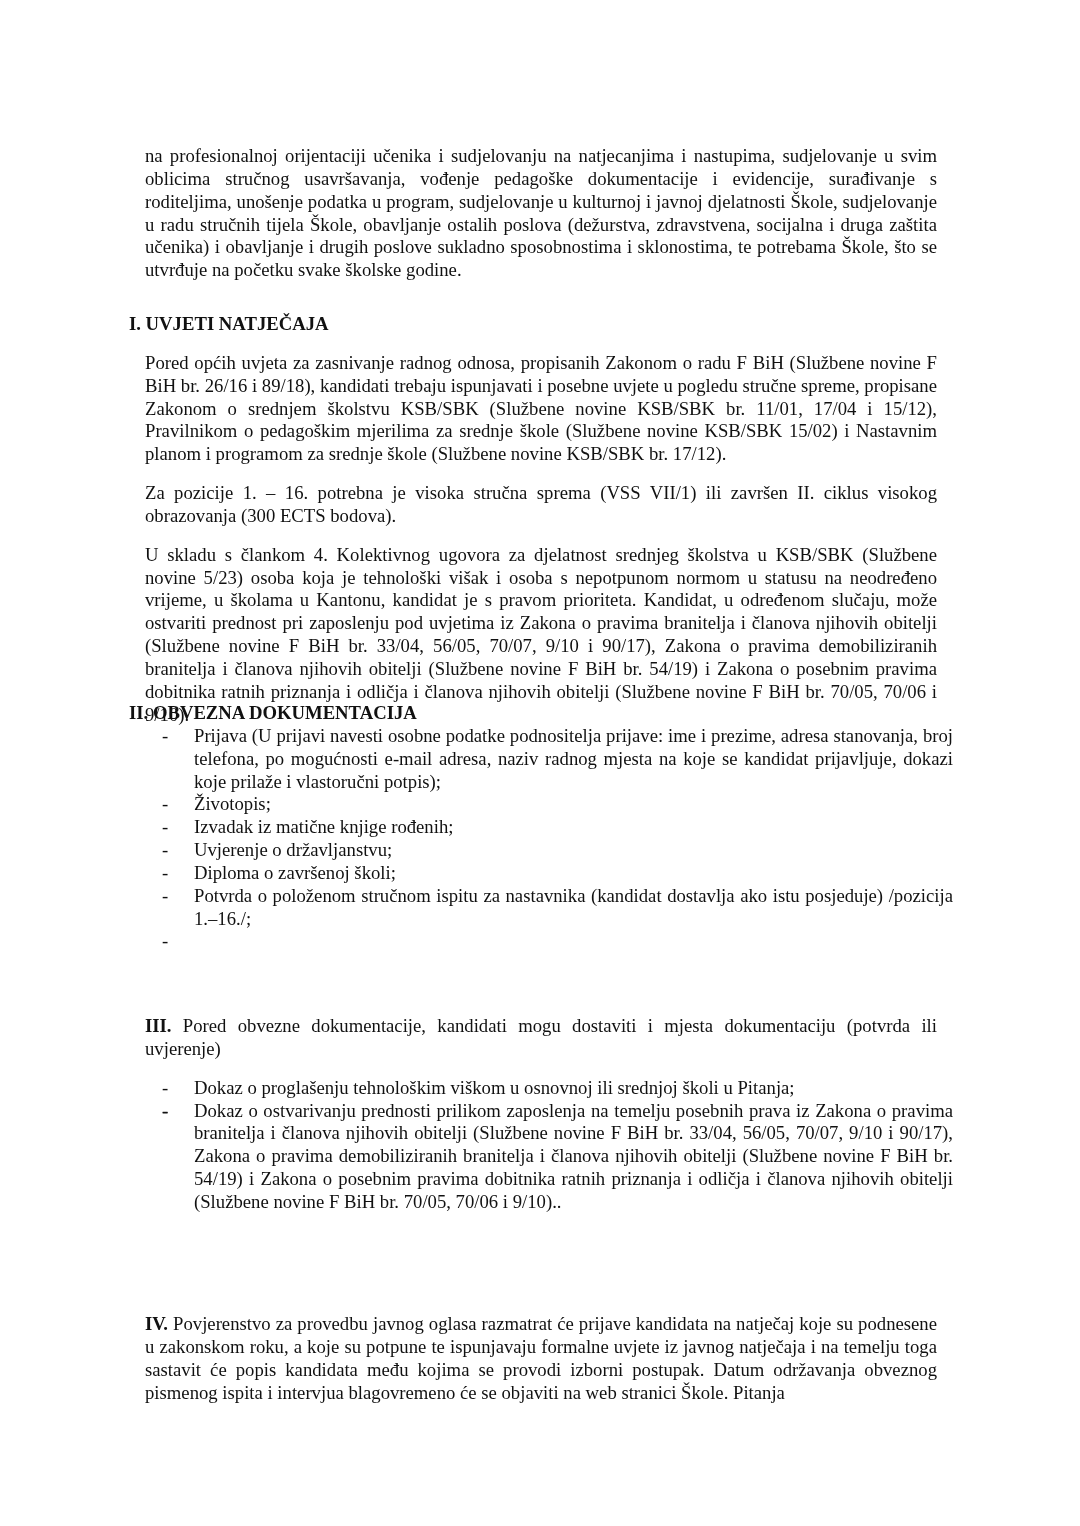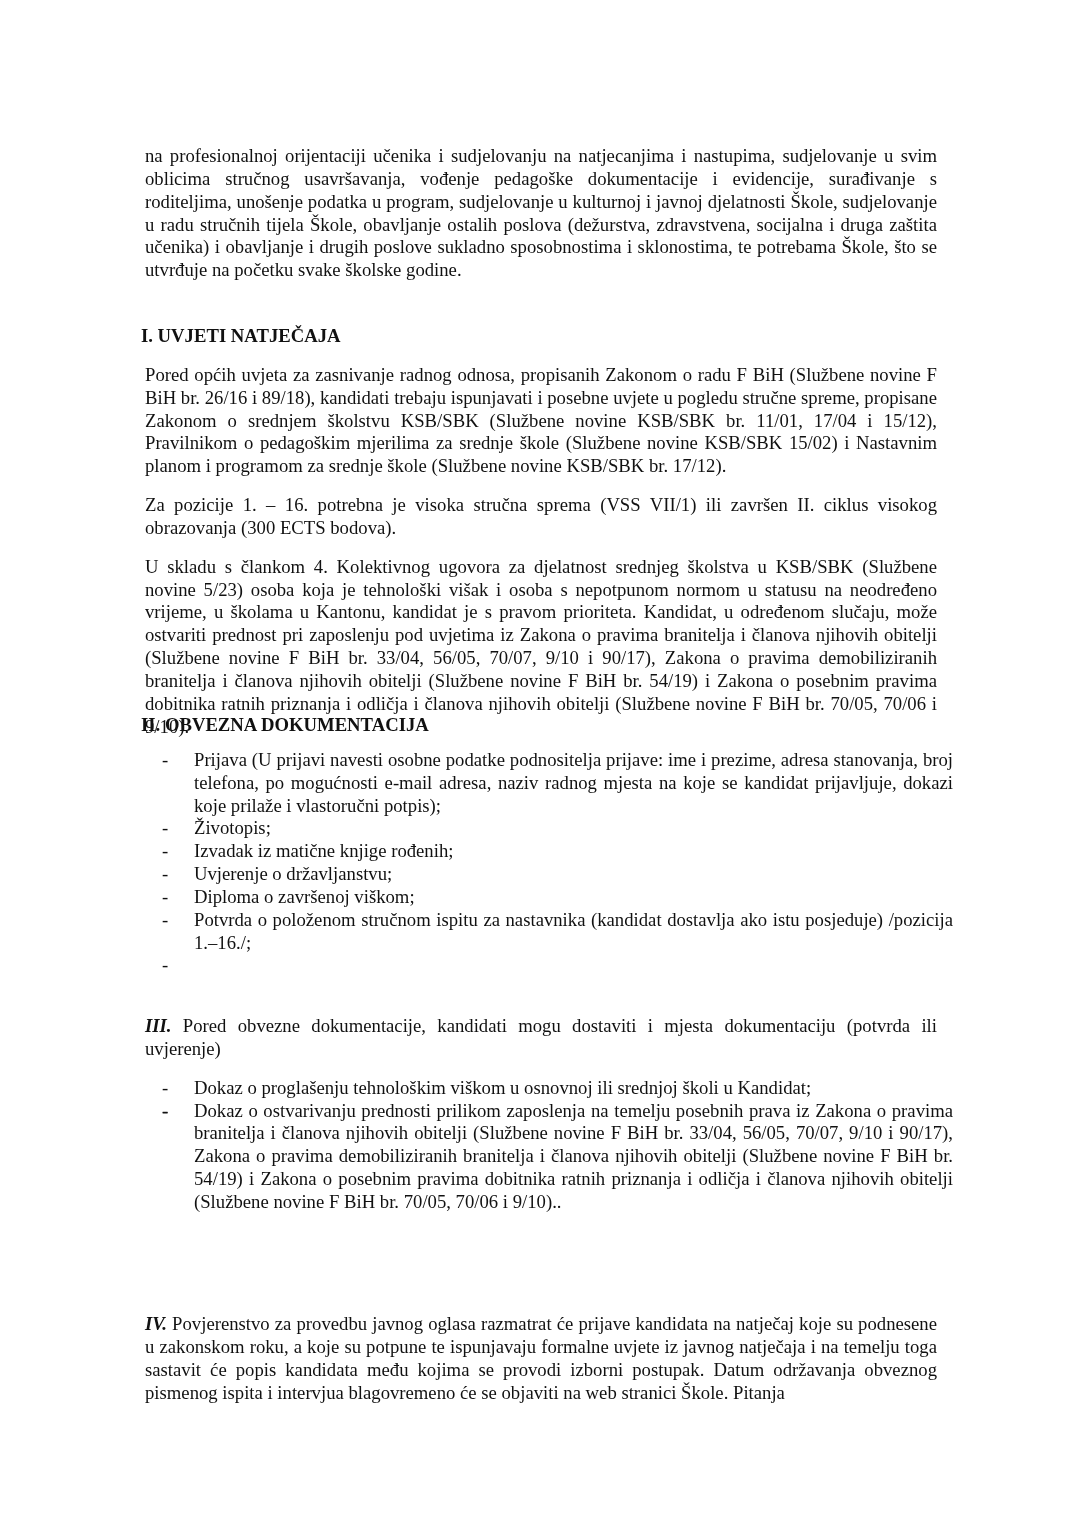--- a/index.html
+++ b/index.html
@@ -4,22 +4,22 @@
 <style>
   html, body { margin: 0; padding: 0; background: #ffffff; }
   body { width: 1080px; height: 1526px; position: relative; overflow: hidden; }
   .page {
     position: absolute; left: 129px; top: 0; width: 824px;
     font-family: "Liberation Serif", "DejaVu Serif", serif;
     font-size: 18.7px; line-height: 22.85px; color: #111111;
   }
   .block { position: absolute; left: 0; width: 824px; }
   p { margin: 16px; text-align: justify; text-align-last: left; }
-  .heading { font-weight: bold; margin: 12px; }
-  .lead-bold { font-weight: bold; font-style: italic; }
+  .heading { font-weight: bold; margin: 0; }
+  .lead-bold { font-weight: bold; }
   ul.dash { list-style: none; margin: 0; padding: 0; }
   ul.dash li { position: relative; padding-left: 65px; text-align: justify; text-align-last: left; }
   ul.dash li .dash-mark { position: absolute; left: 33px; top: 0; }
 </style>
 </head>
 <body>
 
 <div class="page">
 
   <div class="block" style="top:129px">
@@ -33,30 +33,30 @@
     <p>U skladu s člankom 4. Kolektivnog ugovora za djelatnost srednjeg školstva u KSB/SBK (Službene novine 5/23) osoba koja je tehnološki višak i osoba s nepotpunom normom u statusu na neodređeno vrijeme, u školama u Kantonu, kandidat je s pravom prioriteta. Kandidat, u određenom slučaju, može ostvariti prednost pri zaposlenju pod uvjetima iz Zakona o pravima branitelja i članova njihovih obitelji (Službene novine F BiH br. 33/04, 56/05, 70/07, 9/10 i 90/17), Zakona o pravima demobiliziranih branitelja i članova njihovih obitelji (Službene novine F BiH br. 54/19)  i Zakona o posebnim pravima dobitnika ratnih priznanja  i odličja i članova njihovih obitelji (Službene novine F BiH br. 70/05, 70/06 i 9/10).</p>
   </div>
 
   <div class="block" style="top:702px">
     <div class="heading">II. OBVEZNA DOKUMENTACIJA</div>
     <ul class="dash">
       <li><span class="dash-mark">-</span><span>Prijava (U prijavi navesti osobne podatke podnositelja prijave: ime i prezime, adresa stanovanja, broj telefona, po mogućnosti e-mail adresa, naziv radnog mjesta na koje se kandidat prijavljuje, dokazi koje prilaže i vlastoručni potpis);</span></li>
       <li><span class="dash-mark">-</span><span>Životopis;</span></li>
       <li><span class="dash-mark">-</span><span>Izvadak iz matične knjige rođenih;</span></li>
       <li><span class="dash-mark">-</span><span>Uvjerenje o državljanstvu;</span></li>
-      <li><span class="dash-mark">-</span><span>Diploma o završenoj viškom;</span></li>
+      <li><span class="dash-mark">-</span><span>Diploma o završenoj školi;</span></li>
       <li><span class="dash-mark">-</span><span>Potvrda o položenom stručnom ispitu za nastavnika (kandidat dostavlja ako istu posjeduje) /pozicija 1.–16./;</span></li>
       <li><span class="dash-mark">-</span></li>
     </ul>
   </div>
 
   <div class="block" style="top:999px">
     <p><span class="lead-bold">III.</span><span> Pored obvezne dokumentacije, kandidati mogu dostaviti i mjesta dokumentaciju (potvrda ili uvjerenje)</span></p>
     <ul class="dash">
-      <li><span class="dash-mark">-</span><span>Dokaz o proglašenju tehnološkim viškom u osnovnoj ili srednjoj školi u Kandidat;</span></li>
+      <li><span class="dash-mark">-</span><span>Dokaz o proglašenju tehnološkim viškom u osnovnoj ili srednjoj školi u Pitanja;</span></li>
       <li><span class="dash-mark">-</span></li>
       <li><span class="dash-mark">-</span><span>Dokaz o ostvarivanju prednosti prilikom zaposlenja na temelju posebnih prava iz Zakona o pravima branitelja i članova njihovih obitelji (Službene novine F BiH br. 33/04, 56/05, 70/07, 9/10 i 90/17), Zakona o pravima demobiliziranih branitelja i članova njihovih obitelji (Službene novine F BiH br. 54/19) i Zakona o posebnim pravima dobitnika ratnih priznanja  i odličja i članova njihovih obitelji (Službene novine F BiH br. 70/05, 70/06 i 9/10)..</span></li>
     </ul>
   </div>
 
   <div class="block" style="top:1297px">
     <p><span class="lead-bold">IV.</span><span> Povjerenstvo za provedbu javnog oglasa razmatrat će prijave kandidata na natječaj koje su podnesene u zakonskom roku, a koje su potpune te ispunjavaju formalne uvjete iz javnog natječaja i na temelju toga sastavit će popis kandidata među kojima se provodi izborni postupak. Datum održavanja obveznog pismenog ispita i intervjua blagovremeno će se objaviti na web stranici Škole. Pitanja</span></p>
   </div>
 
 </div>

